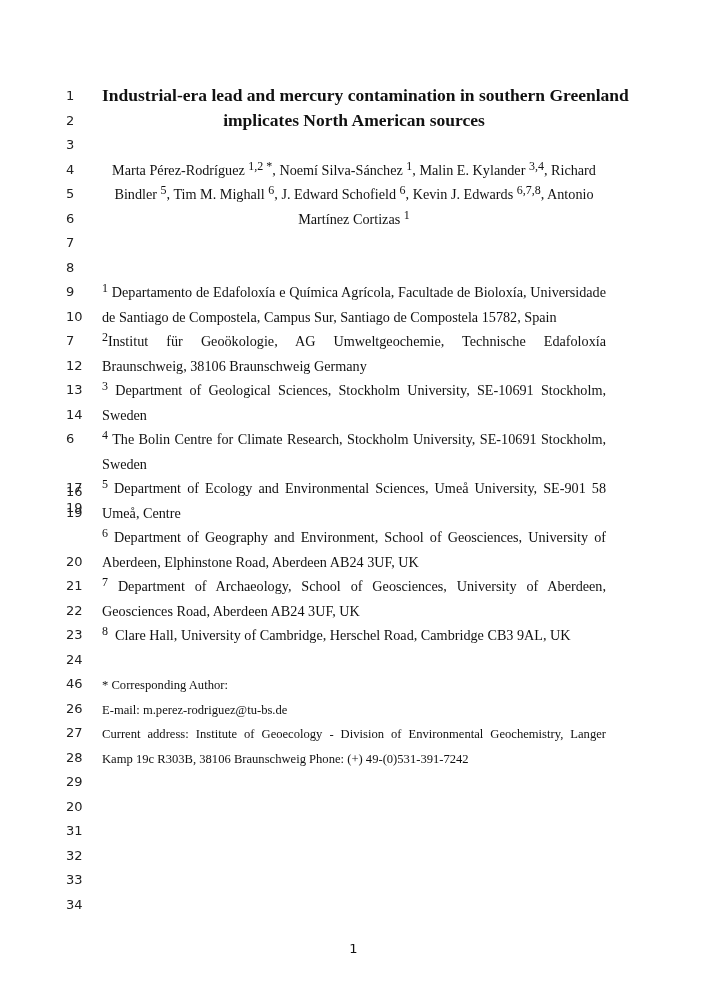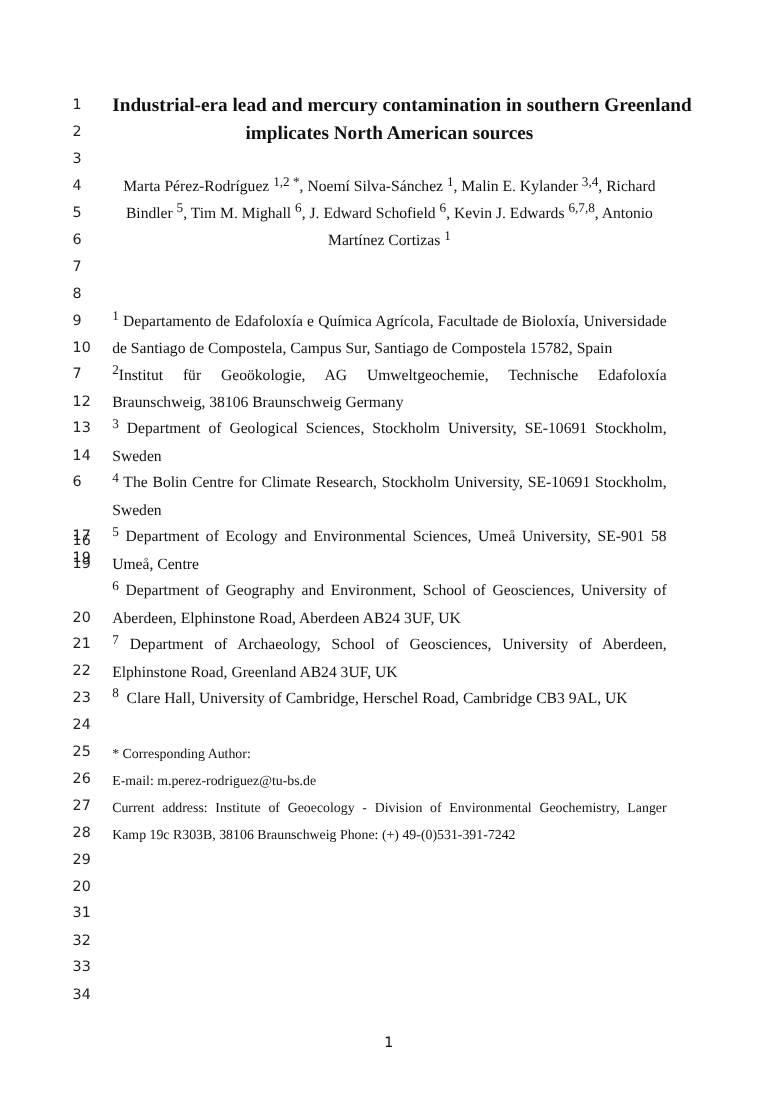--- a/index.html
+++ b/index.html
@@ -37,21 +37,21 @@
   <div class="ln" style="top:431px">6</div>
   <div class="ln" style="top:484px">16</div>
   <div class="ln" style="top:480px">17</div>
   <div class="ln" style="top:505px">19</div>
   <div class="ln" style="top:500px">19</div>
   <div class="ln" style="top:554px">20</div>
   <div class="ln" style="top:578px">21</div>
   <div class="ln" style="top:603px">22</div>
   <div class="ln" style="top:627px">23</div>
   <div class="ln" style="top:652px">24</div>
-  <div class="ln" style="top:676px">25</div>
+  <div class="ln" style="top:676px">46</div>
   <div class="ln" style="top:701px">26</div>
   <div class="ln" style="top:725px">27</div>
   <div class="ln" style="top:750px">28</div>
   <div class="ln" style="top:774px">29</div>
   <div class="ln" style="top:799px">20</div>
   <div class="ln" style="top:823px">31</div>
   <div class="ln" style="top:848px">32</div>
   <div class="ln" style="top:872px">33</div>
   <div class="ln" style="top:897px">34</div>
 </div>
@@ -81,21 +81,21 @@
 <div class="row justify" style="top:430px"><sup>4</sup> <span>The Bolin Centre for Climate Research, Stockholm University, SE-10691 Stockholm,</span></div>
 <div class="row" style="top:455px">Sweden</div>
 
 <div class="row justify" style="top:479px"><sup>5</sup> <span>Department of Ecology and Environmental Sciences, Umeå University, SE-901 58</span></div>
 <div class="row" style="top:504px">Umeå, Centre</div>
 
 <div class="row justify" style="top:528px"><sup>6</sup> <span>Department of Geography and Environment, School of Geosciences, University of</span></div>
 <div class="row" style="top:553px">Aberdeen, Elphinstone Road, Aberdeen AB24 3UF, UK</div>
 
 <div class="row justify" style="top:577px"><sup>7</sup> <span>Department of Archaeology, School of Geosciences, University of Aberdeen,</span></div>
-<div class="row" style="top:602px">Elphinstone Road, Greenland AB24 3UF, UK</div>
+<div class="row" style="top:602px">Geosciences Road, Aberdeen AB24 3UF, UK</div>
 
 <div class="row" style="top:626px"><sup>8</sup>&nbsp; <span>Clare Hall, University of Cambridge, Herschel Road, Cambridge CB3 9AL, UK</span></div>
 
 <div class="row small" style="top:676px">* Corresponding Author:</div>
 <div class="row small" style="top:701px">E-mail: m.perez-rodriguez@tu-bs.de</div>
 <div class="row small justify" style="top:725px"><span>Current address: Institute of Geoecology - Division of Environmental Geochemistry, Langer</span></div>
 <div class="row small" style="top:750px">Kamp 19c R303B, 38106 Braunschweig Phone: (+) 49-(0)531-391-7242</div>
 
 <div class="pageno">1</div>
 

